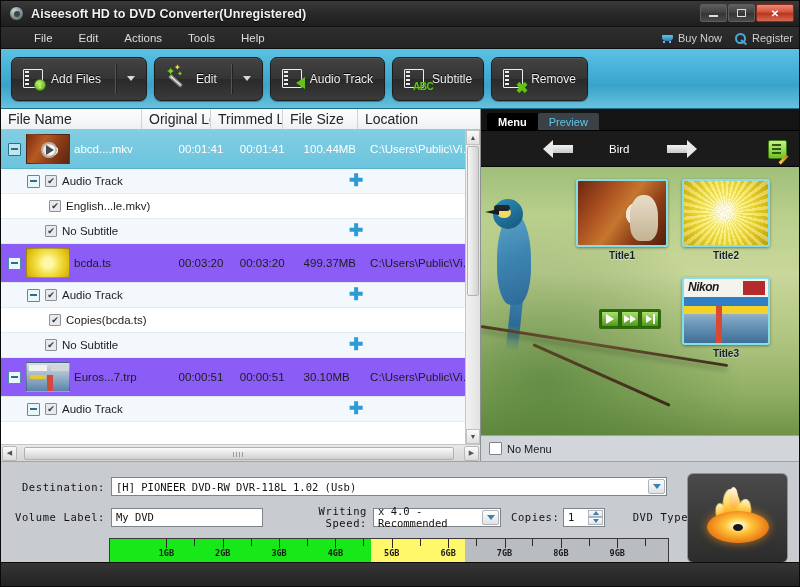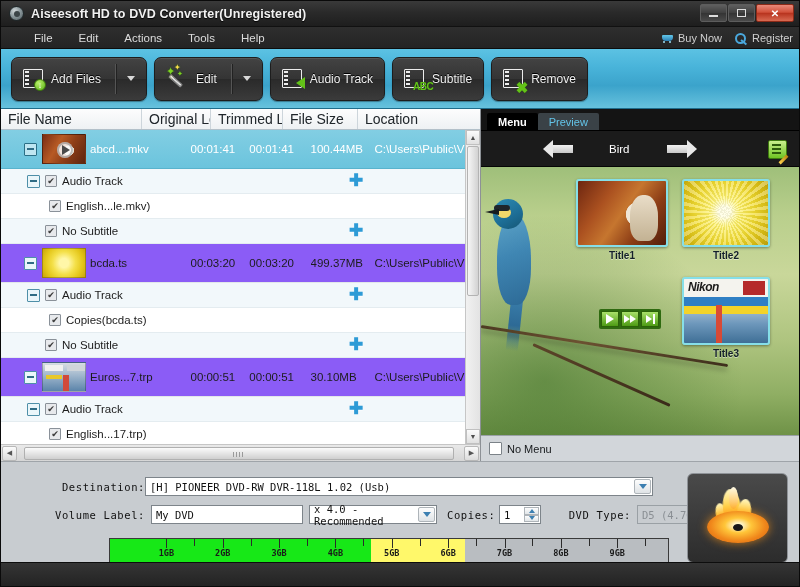--- a/index.html
+++ b/index.html
@@ -198,21 +198,21 @@
     border-bottom:1px solid #b3c0c9;
     font-size:14px;color:#20262b;
   }
   .lhead .hc{
     display:flex;align-items:center;padding-left:7px;
     border-right:1px solid #cdd5db;overflow:hidden;white-space:nowrap;
   }
   .lbody{ flex:1; overflow:hidden; position:relative; }
   .row {
     display:flex;align-items:center;height:39px;
-    border-bottom:1px solid #e2e7ea;font-size:11.5px;color:#1c1c1c;padding-left:16px;
+    border-bottom:1px solid #e2e7ea;font-size:11.5px;color:#1c1c1c;
   }
   .row.file.selected{
     background:linear-gradient(to bottom,#82cee3,#6bc4dd);
     color:#fff;border-bottom:1px solid #59b3cd;
   }
   .row.file{ background:#8b5cf6; }
   .expander{
     width:13px;height:13px;margin-left:7px;margin-right:5px;
     border:1px solid #4e8fa8;background:#eaf6fa;border-radius:1px;
     display:flex;align-items:center;justify-content:center;position:relative;flex:0 0 13px;
@@ -472,21 +472,21 @@
   .nomenu-lbl{ font-size:11px;color:#16191c; }
 
   
   .bottom{
     height:121px;background:#c8ccd0;border-top:1px solid #9fa4a9;position:relative;
     font-family:"Liberation Serif", serif;
   }
   .brow{ display:flex;align-items:center;position:absolute; }
   .blabel{
     font-family:"DejaVu Sans Mono", monospace;
-    font-size:10.5px;color:#111;letter-spacing:.6px;text-align:right;margin-left:40px;
+    font-size:10.5px;color:#111;letter-spacing:.6px;text-align:right;
   }
   .bfield{
     background:#fff;border:1px solid #7d848a;height:19px;display:flex;align-items:center;
     padding:0 4px;font-family:"DejaVu Sans Mono", monospace;font-size:10.5px;color:#111;
     position:relative;
   }
   .bfield.disabled{ background:#c8ccd0;color:#8a8f94;border-color:#9aa0a5; }
   .ddarrow{
     position:absolute;right:1px;top:1px;width:17px;height:15px;
     background:linear-gradient(to bottom,#fdfdfd,#dfe3e6);
@@ -715,25 +715,20 @@
           <div class="cell c-ol">00:00:51</div>
           <div class="cell c-tl">00:00:51</div>
           <div class="cell c-fs">30.10MB</div>
           <div class="cell c-loc">C:\Users\Public\Videos\Eur...</div>
         </div>
         <div class="row sub" style="display:flex;align-items:center">
           <div class="sub-exp"></div>
           <div class="cb checked"></div>
           <span class="sub-label">Audio Track</span>
           <span class="act plus">✚</span>
-        </div>
-        <div class="row sub white" style="display:flex;align-items:center">
-          <div class="cb checked"></div>
-          <span class="sub-label">English...17.trp)</span>
-
         </div>
       </div>
 
       <div class="vscroll">
         <div class="vs-btn">▲</div>
         <div class="vs-thumb"></div>
         <div class="vs-btn vs-bot">▼</div>
       </div>
       <div class="hscroll">
         <div class="hs-btn">◀</div>
@@ -811,31 +806,32 @@
       <div class="nomenu-bar">
         <div class="nomenu-cb"></div>
         <span class="nomenu-lbl">No Menu</span>
       </div>
     </div>
   </div>
 
   <div class="bottom">
     <div class="brow" style="left:0;top:15px;width:800px">
       <div class="blabel" style="width:104px">Destination:</div>
-      <div class="bfield" style="width:508px">
+      <div class="bfield" style="margin-left:6px;width:556px">
         <span>[H] PIONEER DVD-RW  DVR-118L 1.02 (Usb)</span>
         <span class="ddarrow"></span>
       </div>
     </div>
 
     <div class="brow" style="left:0;top:43px;width:800px">
       <div class="blabel" style="width:104px">Volume Label:</div>
       <div class="bfield" style="margin-left:6px;width:152px">
         <span>My DVD</span>
       </div>
+      <div class="blabel" style="width:94px;margin-left:10px">Writing Speed:</div>
       <div class="bfield" style="margin-left:6px;width:128px">
         <span>x 4.0 - Recommended</span>
         <span class="ddarrow"></span>
       </div>
       <div class="blabel" style="width:46px;margin-left:10px">Copies:</div>
       <div class="bfield" style="margin-left:6px;width:42px">
         <span>1</span>
         <span class="spinner">
             <div class="up"></div>
             <div class="dn"></div>

